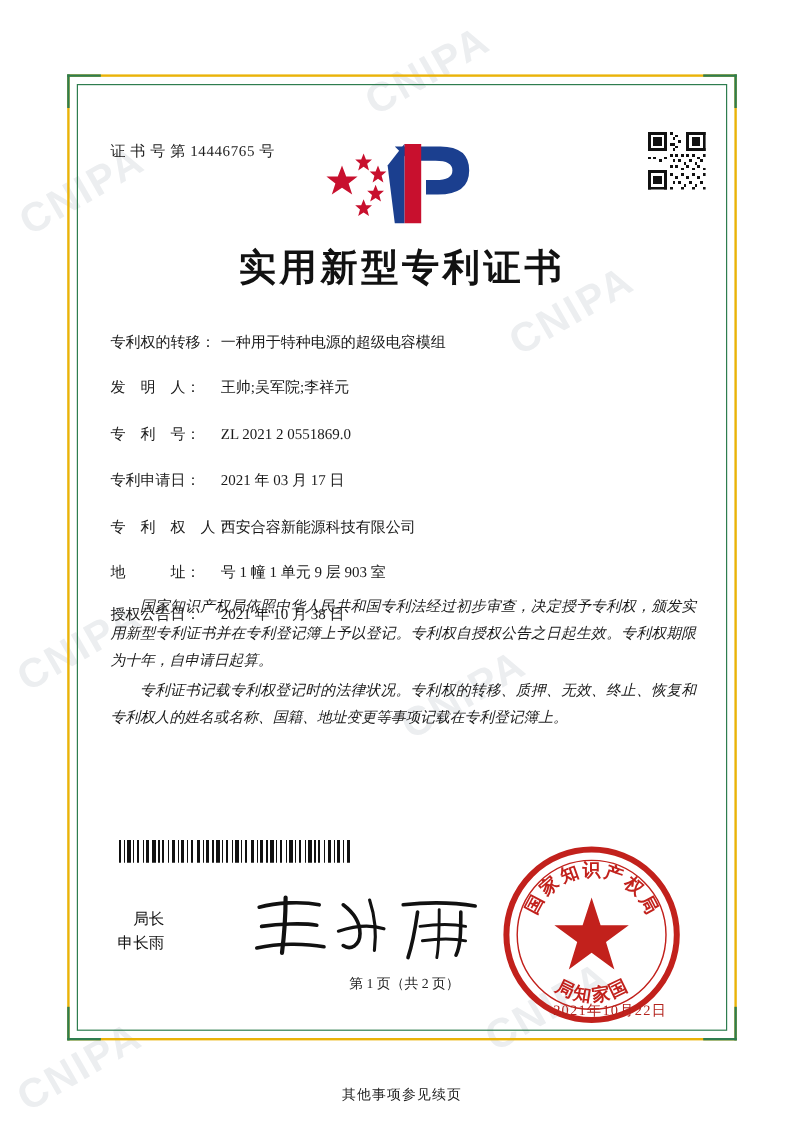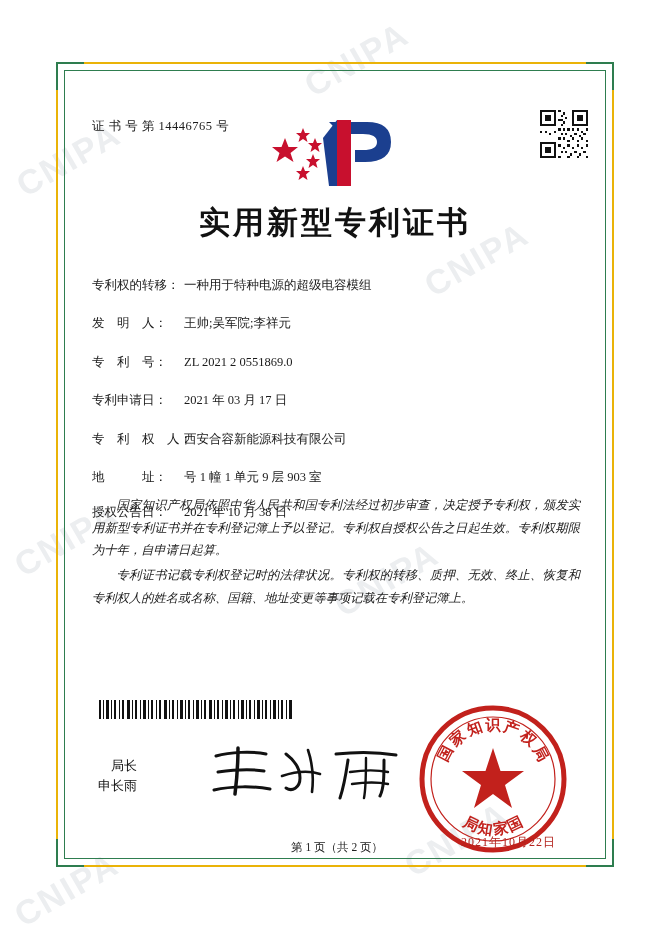--- a/index.html
+++ b/index.html
@@ -211,21 +211,21 @@
     font-size: 12px;
     color: #b3231d;
     letter-spacing: 1px;
     font-family: "Liberation Serif", serif;
     margin-left: 40px;
   }
 
   .page-no {
     position: absolute;
     left: 0; right: 0;
-    top: 776px;
+    top: 748px;
     text-align: center;
     font-size: 11.5px;
     color: #222;
   }
 
   .footnote {
     position: absolute;
     left: 0; right: 0;
     top: 905px;
     text-align: center;
@@ -488,14 +488,15 @@
         </g>
       </svg>
 
       <div class="seal-date">2021年10月22日</div>
 
       <div class="page-no">第 1 页（共 2 页）</div>
 
     </div>
   </div>
 
+  <div class="footnote">其他事项参见续页</div>
 
 </div>
 
 </body></html>

